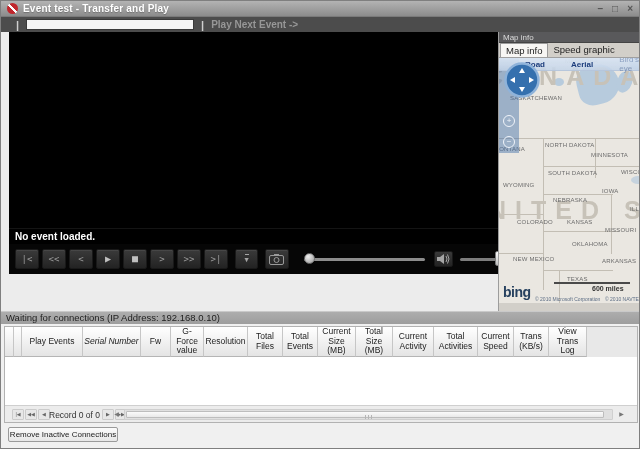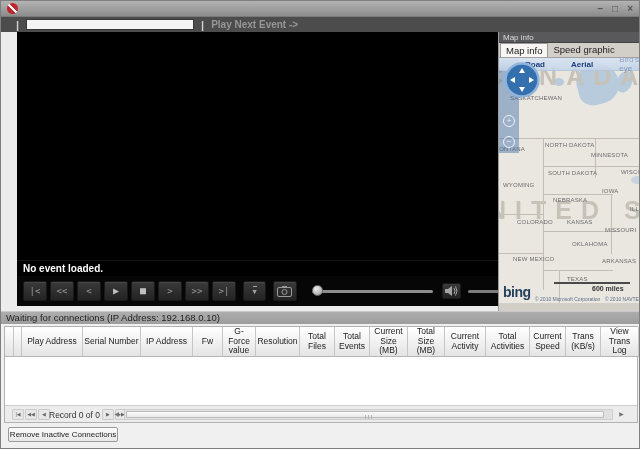--- a/index.html
+++ b/index.html
@@ -22,21 +22,21 @@
 
   
   .toolbar { position:absolute; left:0; top:16px; width:100%; height:15px;
     background:#4c4c4c; display:flex; align-items:center; padding-left:8px; }
   .tb-label { color:#979797; font-size:10px; font-weight:bold; white-space:nowrap; }
   .tb-sep { color:#cfcfcf; font-size:11px; font-weight:bold; margin:0 7px; }
   .tb-input { width:168px; height:11px; border:1px solid #3a3a3a; background:#f4f4f4;
     font-size:9px; padding:0 2px; }
 
   
-  .video-wrap { position:absolute; left:16px; top:31px; width:497px; height:274px; background:#000; }
+  .video-wrap { position:absolute; left:8px; top:31px; width:497px; height:242px; background:#000; }
   .no-event { position:absolute; left:0; right:0; bottom:30px; height:16px;
     color:#fff; font-size:10px; font-weight:bold; padding-left:6px; line-height:15px;
     border-top:1px solid #141414; }
   .controls { position:absolute; left:0; bottom:0; width:100%; height:30px; background:#060606;
     display:flex; align-items:center; padding-left:6px; }
   .t-btn { width:24px; height:20px; margin-right:3px; border:1px solid #191919; border-radius:2px;
     background:linear-gradient(#3a3a3a,#232323); color:#9a9a9a;
     font-family:"DejaVu Sans Mono", monospace; font-size:9px; line-height:18px;
     text-align:center; cursor:pointer; box-shadow:inset 0 1px rgba(255,255,255,.07); }
   .t-btn.accent { color:#c0c0c0; font-size:10px; }
@@ -123,20 +123,21 @@
     background:linear-gradient(#fbfbfb,#e7e7e7); border:1px solid #9a9a9a; border-radius:2px;
     font-size:8px; color:#222; text-align:center; line-height:13px; cursor:pointer; white-space:nowrap; }
 </style>
 </head>
 <body>
 
 <div class="window">
 
   <div class="titlebar">
     <div class="app-icon"></div>
+    <div class="title-text">Event test - Transfer and Play</div>
     <div class="win-controls">
       <span>–</span>
       <span>□</span>
       <span>×</span>
     </div>
   </div>
 
   <div class="toolbar">
     <span class="tb-sep">|</span>
     <input class="tb-input" value="" style="">
@@ -261,23 +262,22 @@
     <div class="map-footerstrip"></div>
   </div>
 
   <div class="statusbar">Waiting for connections (IP Address: 192.168.0.10)</div>
 
   <div class="table-region">
     <div class="grid">
       <div class="grid-header" id="table-header">
           <div class="th" style="width: 9px; flex: 0 0 9px;"></div>
           <div class="th" style="width: 8px; flex: 0 0 8px;"></div>
-          <div class="th" style="width: 61px; flex: 0 0 61px;">Play Address</div>
-          <div class="th" style="width: 58px; flex: 0 0 58px;">Serial Number</div>
-          <div class="th" style="width: 52px; flex: 0 0 52px;">IP Address</div>
+          <div class="th" style="width: 61px; flex: 0 0 61px;">Play Events</div>
+          <div class="th" style="width: 58px; flex: 0 0 58px; font-style: italic;">Serial Number</div>
           <div class="th" style="width: 30px; flex: 0 0 30px; text-align: right;">Fw</div>
           <div class="th" style="width: 33px; flex: 0 0 33px;">G-Force value</div>
           <div class="th" style="width: 44px; flex: 0 0 44px;">Resolution</div>
           <div class="th" style="width: 35px; flex: 0 0 35px;">Total Files</div>
           <div class="th" style="width: 35px; flex: 0 0 35px;">Total Events</div>
           <div class="th" style="width: 38px; flex: 0 0 38px;">Current Size (MB)</div>
           <div class="th" style="width: 37px; flex: 0 0 37px;">Total Size (MB)</div>
           <div class="th" style="width: 41px; flex: 0 0 41px;">Current Activity</div>
           <div class="th" style="width: 44px; flex: 0 0 44px;">Total Activities</div>
           <div class="th" style="width: 36px; flex: 0 0 36px;">Current Speed</div>

